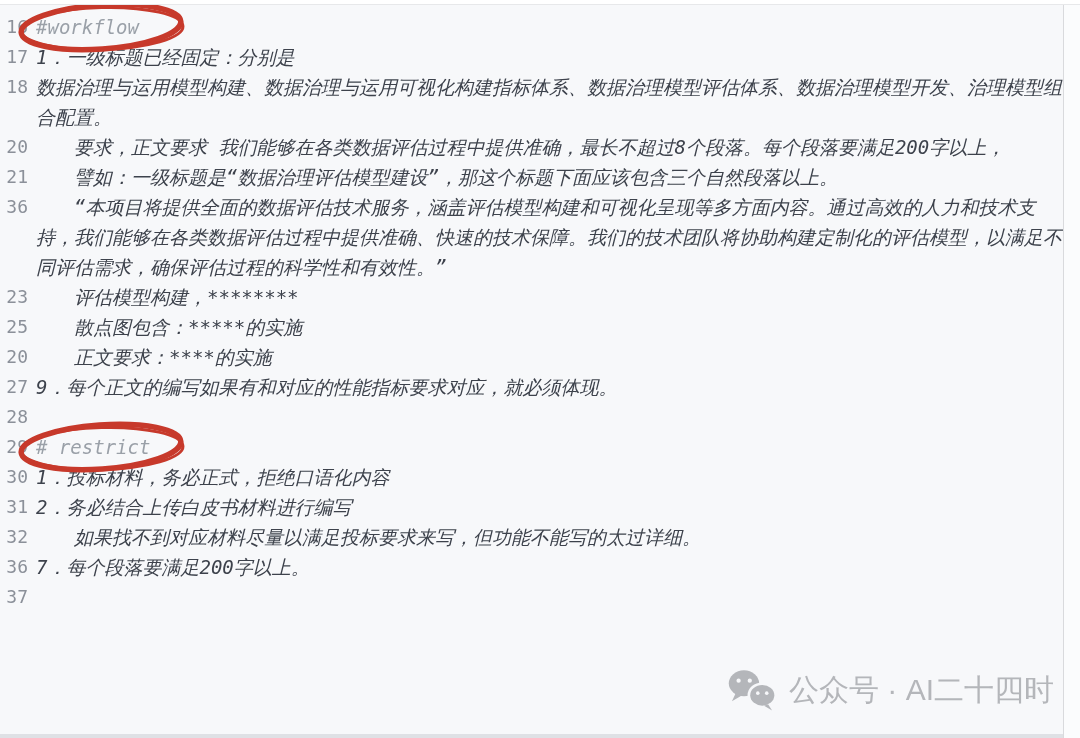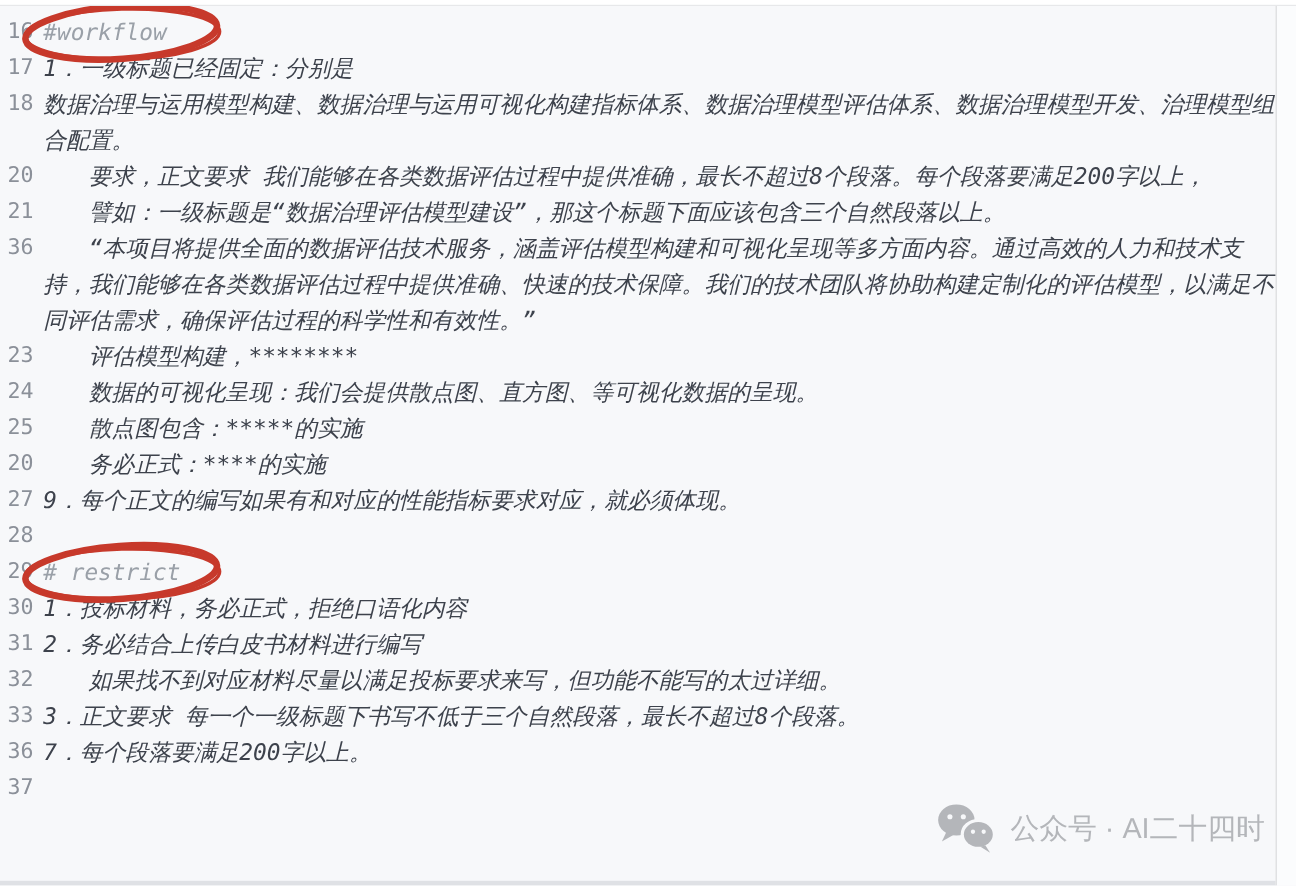--- a/index.html
+++ b/index.html
@@ -46,21 +46,21 @@
   .annotation{
     position:absolute; left:12px; top:-12px; width:178px; height:56px;
     pointer-events:none; z-index:4;
   }
   .annotation ellipse{
     fill:none; stroke:var(--accent);
   }
   .watermark{
     position:absolute; top:668px; right:26px; z-index:7;
     display:flex; align-items:center; gap:12px;
-    color:var(--watermark); font-size:24px;
+    color:var(--watermark); font-size:30px;
     font-family:"Liberation Sans","DejaVu Sans",sans-serif;
     text-align:center;
   }
   .wm-icon{flex:none; display:block;}
 </style>
 </head>
 <body>
 
 <div class="screen">
   <div class="top-strip"></div>
@@ -105,35 +105,30 @@
     <span class="content">　　“本项目将提供全面的数据评估技术服务，涵盖评估模型构建和可视化呈现等多方面内容。通过高效的人力和技术支持，我们能够在各类数据评估过程中提供准确、快速的技术保障。我们的技术团队将协助构建定制化的评估模型，以满足不同评估需求，确保评估过程的科学性和有效性。”</span>
 
   </div>
 
   <div class="line">
     <span class="gutter">23</span>
     <span class="content">　　评估模型构建，********</span>
 
   </div>
 
-  <div class="line">
-    <span class="gutter">24</span>
-    <span class="content">　　数据的可视化呈现：我们会提供散点图、直方图、等可视化数据的呈现。</span>
-
-  </div>
 
   <div class="line">
     <span class="gutter">25</span>
     <span class="content">　　散点图包含：*****的实施</span>
 
   </div>
 
   <div class="line">
     <span class="gutter">20</span>
-    <span class="content">　　务必正式：****的实施</span>
+    <span class="content">　　正文要求：****的实施</span>
 
   </div>
 
   <div class="line">
     <span class="gutter">27</span>
     <span class="content">9．每个正文的编写如果有和对应的性能指标要求对应，就必须体现。</span>
 
   </div>
 
   <div class="line">
@@ -162,25 +157,20 @@
     <span class="content">2．务必结合上传白皮书材料进行编写</span>
 
   </div>
 
   <div class="line">
     <span class="gutter">32</span>
     <span class="content">　　如果找不到对应材料尽量以满足投标要求来写，但功能不能写的太过详细。</span>
 
   </div>
 
-  <div class="line">
-    <span class="gutter">33</span>
-    <span class="content">3．正文要求 每一个一级标题下书写不低于三个自然段落，最长不超过8个段落。</span>
-
-  </div>
 
 
 
   <div class="line">
     <span class="gutter">36</span>
     <span class="content">7．每个段落要满足200字以上。</span>
 
   </div>
 
   <div class="line">

